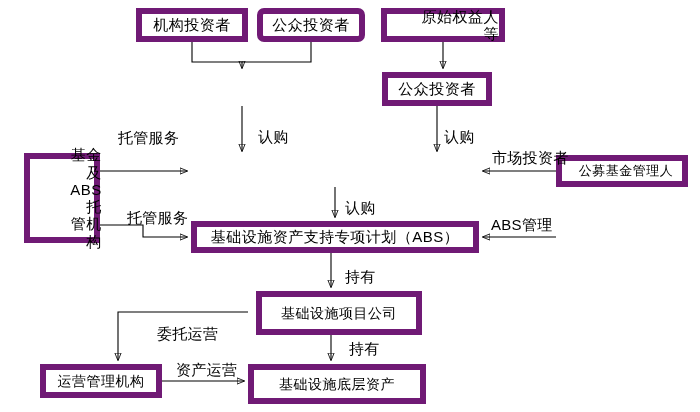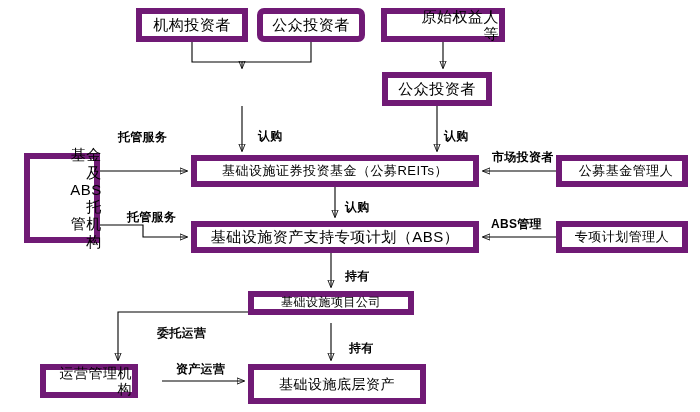--- a/index.html
+++ b/index.html
@@ -28,25 +28,24 @@
     text-align: right;
     color: #000000;
     line-height: 1.15;
     font-size: 13px;
     letter-spacing: 0.5px;
     white-space: pre-line;
   }
   .label {
     position: absolute;
     color: #000000;
-    font-size: 12px;
+    font-size: 15px;
     letter-spacing: 0.3px;
     white-space: nowrap;
     background: transparent;
-    font-weight: bold;
   }
   svg.edges {
     position: absolute;
     left: 0;
     top: 0;
     width: 700px;
     height: 412px;
     pointer-events: none;
   }
   svg.edges path, svg.edges line {
@@ -98,29 +97,27 @@
 
   <div class="node" style="left:136px;top:8px;width:112px;height:34px;font-size:15px;">机构投资者</div>
   <div class="node" style="left:257px;top:8px;width:108px;height:34px;font-size:15px;border-radius:7px;">公众投资者</div>
   <div class="node" style="left:381px;top:8px;width:124px;height:34px;font-size:15px;padding-left:20px;">原始权益人等</div>
 
   <div class="node" style="left:382px;top:72px;width:110px;height:34px;font-size:15px;">公众投资者</div>
 
   <div class="node" style="left:24px;top:153px;width:76px;height:90px;font-size:15px;padding-left:48px;">基金及
 ABS托
 管机构</div>
-  <div class="node" style="left:191px;top:155px;width:288px;height:32px;font-size:13px;">基础设施证券投资基金（公募REITs）</div>
   <div class="node" style="left:556px;top:155px;width:132px;height:32px;font-size:13px;padding-left:8px;">公募基金管理人</div>
 
   <div class="node" style="left:191px;top:221px;width:288px;height:32px;font-size:15px;">基础设施资产支持专项计划（ABS）</div>
-  <div class="node" style="left:556px;top:221px;width:132px;height:32px;font-size:13px;">专项计划管理人</div>
 
-  <div class="node" style="left:248px;top:291px;width:166px;height:24px;font-size:12px;">基础设施项目公司</div>
+  <div class="node" style="left:256px;top:291px;width:166px;height:44px;font-size:14px;">基础设施项目公司</div>
 
-  <div class="node" style="left:40px;top:364px;width:98px;height:34px;font-size:14px;">运营管理机构</div>
+  <div class="node" style="left:40px;top:364px;width:122px;height:34px;font-size:14px;">运营管理机构</div>
   <div class="node" style="left:248px;top:364px;width:178px;height:40px;font-size:14px;">基础设施底层资产</div>
 
   <div class="label" style="left:118px;top:129px;">托管服务</div>
   <div class="label" style="left:258px;top:128px;">认购</div>
   <div class="label" style="left:444px;top:128px;">认购</div>
   <div class="label" style="left:492px;top:149px;">市场投资者</div>
   <div class="label" style="left:127px;top:209px;">托管服务</div>
   <div class="label" style="left:345px;top:199px;">认购</div>
   <div class="label" style="left:491px;top:216px;">ABS管理</div>
   <div class="label" style="left:345px;top:268px;">持有</div>

